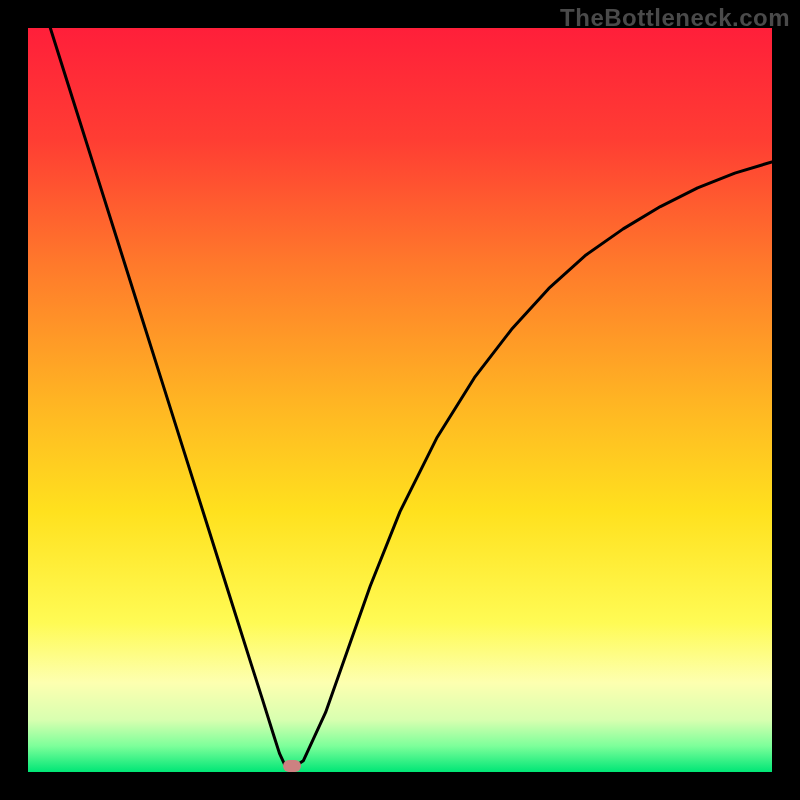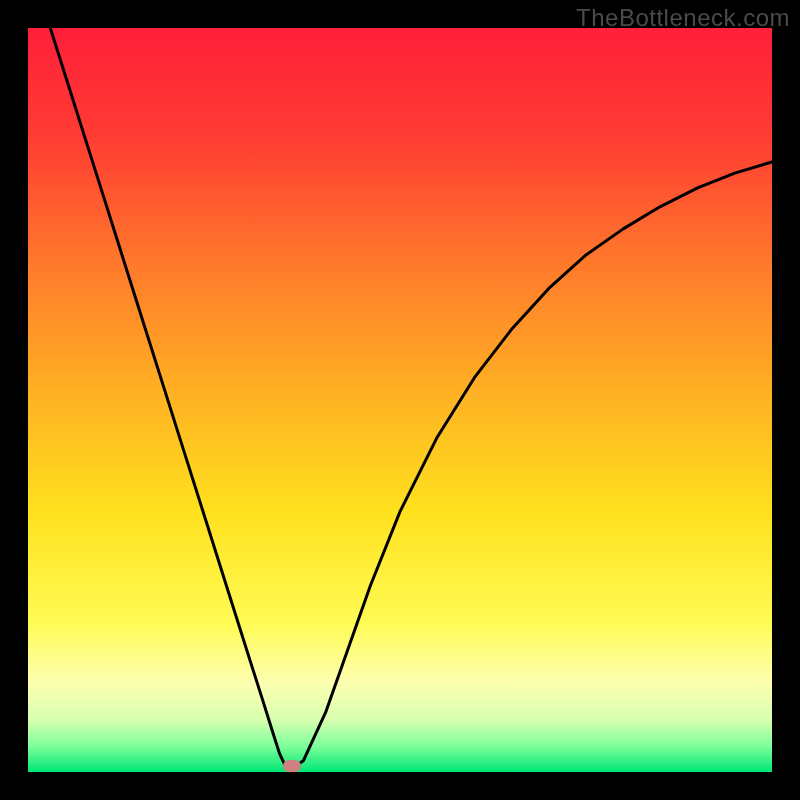--- a/index.html
+++ b/index.html
@@ -16,21 +16,21 @@
     width: 800px;
     height: 800px;
     background: #000;
   }
   .watermark {
     position: absolute;
     top: 4px;
     right: 10px;
     color: #4a4a4a;
     font-size: 24px;
-    font-weight: 400;
+    font-weight: 700;
     letter-spacing: 0.5px;
     z-index: 50;
     user-select: none;
   }
   .plot {
     position: absolute;
     left: 28px;
     top: 28px;
     width: 744px;
     height: 744px;

